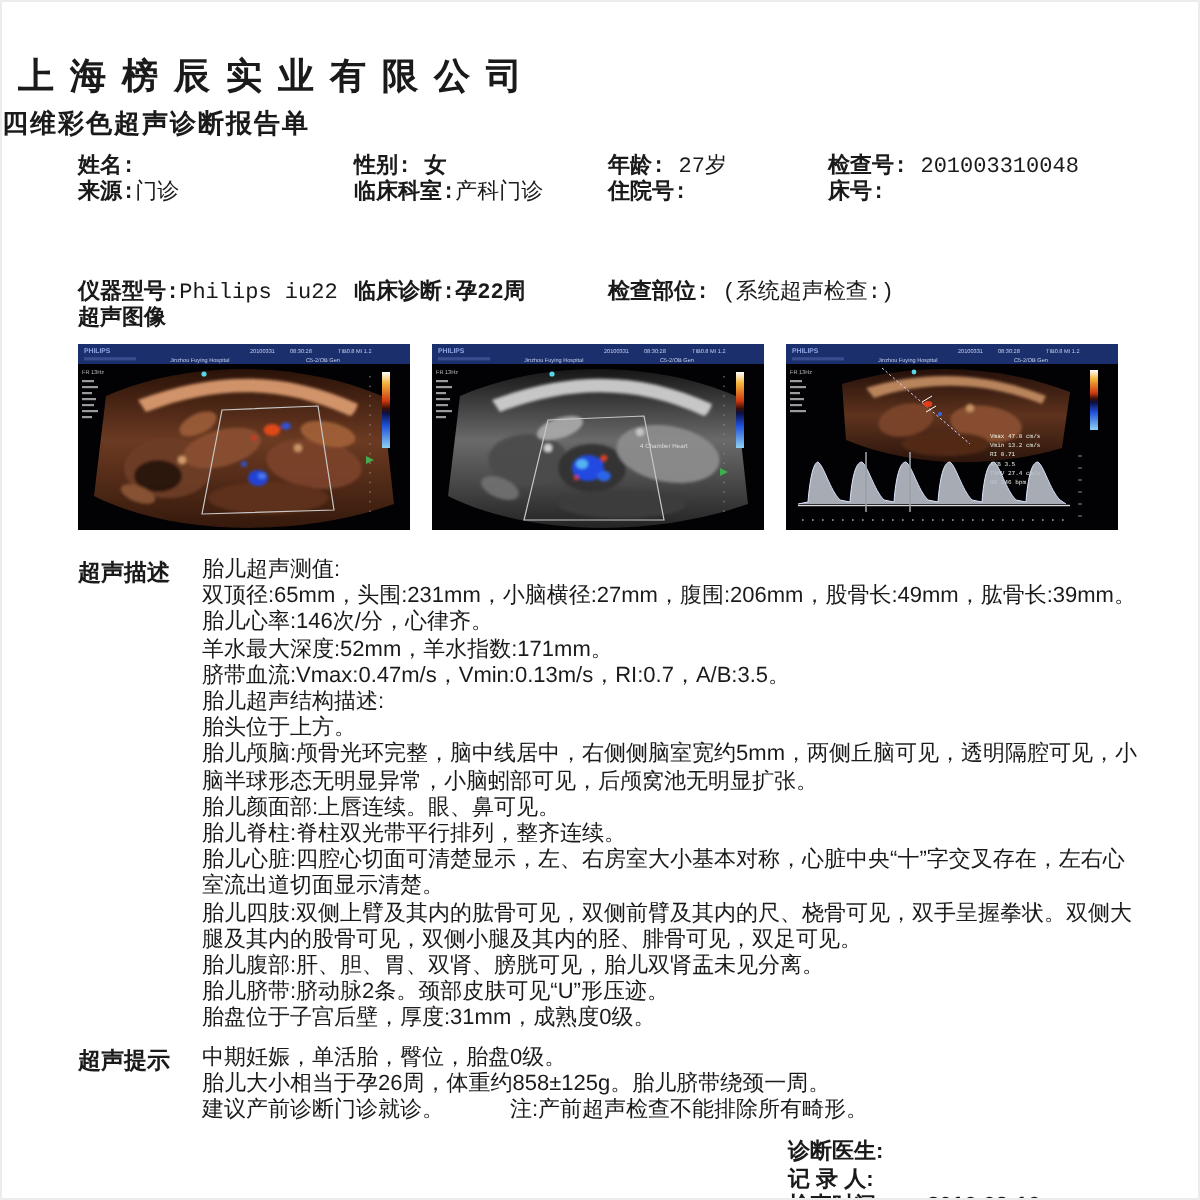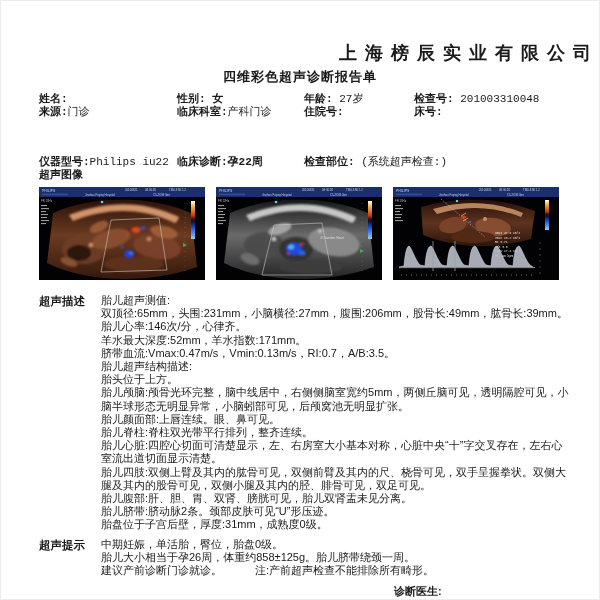--- a/index.html
+++ b/index.html
@@ -3,25 +3,25 @@
 <meta charset="utf-8">
 <style>
   * { margin:0; padding:0; box-sizing:border-box; }
   html,body { background:#fff; }
   .page {
     position:relative; width:600px; height:600px; background:#ffffff;
     font-family:"Liberation Sans","DejaVu Sans",sans-serif; color:#1a1a1a;
     border:1px solid #ececec; overflow:hidden;
   }
   .company-name {
-    margin-top:40px; text-align:right; font-family:"Liberation Serif","DejaVu Serif",serif;
+    margin-top:25px; text-align:left; font-family:"Liberation Serif","DejaVu Serif",serif;
     font-size:18px; font-weight:bold; letter-spacing:8px; text-indent:8px;
   }
   .report-title {
-    margin-top:3px; text-align:center; font-size:13px; font-weight:bold; letter-spacing:1px;
+    margin-top:3px; text-align:left; font-size:13px; font-weight:bold; letter-spacing:1px;
   }
   .info-grid { margin:7px 28px 0 38px; font-size:11px; line-height:13px;font-family:Liberation Mono, monospace; }
   .info-row { display:grid; grid-template-columns:138px 127px 110px auto; }
   .info-row.span { grid-template-columns:138px 127px auto;margin-top:37px; }
   .info-label { font-weight:bold; }
   .info-pair { white-space:nowrap; }
   .images-row { display:flex; gap:11px; margin:5px 0 0 38px; }
   .us-img { width:166px; height:93px; display:block; background:#000; }
   .section { display:flex; margin:14px 0 0 38px; }
   .section + .section { margin-top:6px; }

